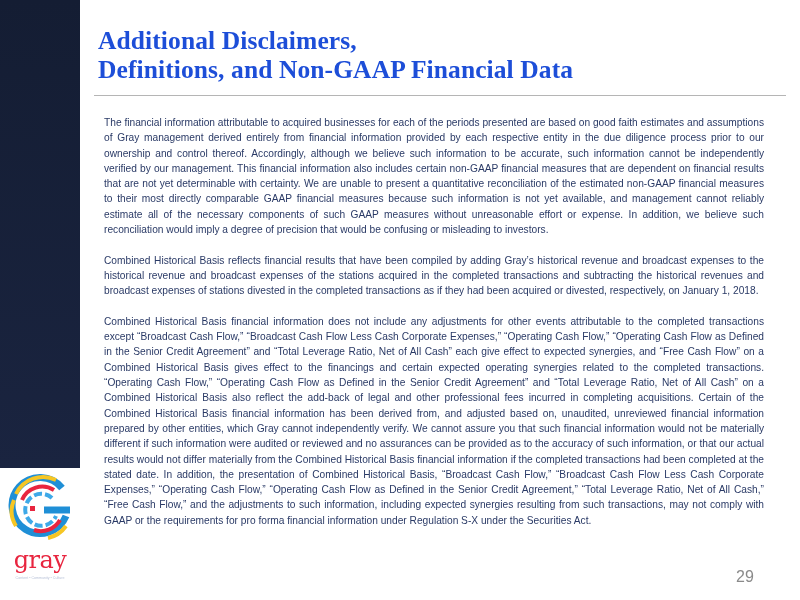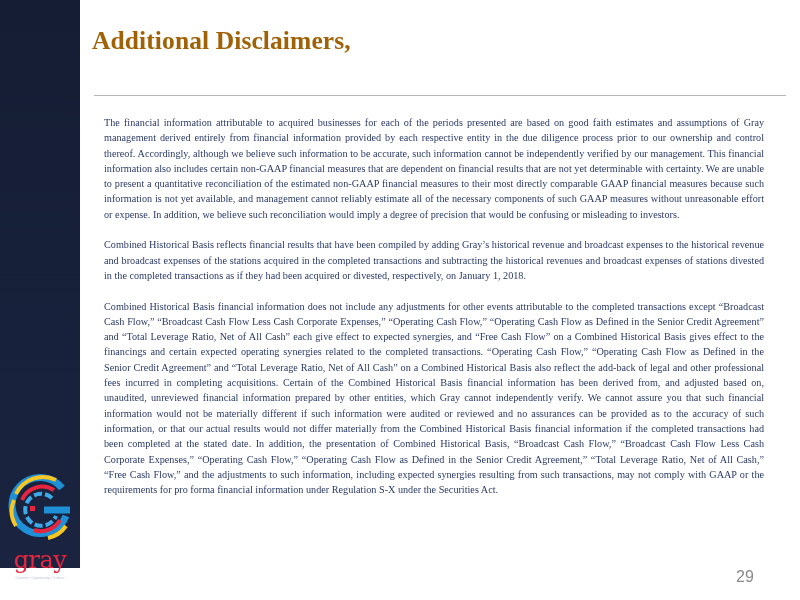--- a/index.html
+++ b/index.html
@@ -1,25 +1,25 @@
 <!DOCTYPE html>
 <html><head>
 <meta charset="utf-8">
 <style>
   html, body { margin:0; padding:0; }
   body { width:800px; height:600px; position:relative; overflow:hidden; background:#ffffff; font-family:"Liberation Sans", sans-serif; }
-  .sidebar { position:absolute; left:0; top:0; width:80px; height:568px; background:linear-gradient(180deg,#141d33 0%,#1a2440 100%); }
+  .sidebar { position:absolute; left:0; top:0; width:80px; height:468px; background:linear-gradient(180deg,#141d33 0%,#1a2440 100%); }
   .logo { position:absolute; left:4px; top:470px; width:72px; }
   .logo svg { display:block; }
   .logo-word { position:absolute; left:0; top:78px; width:72px; text-align:center; color:#e8253f; font-family:"DejaVu Serif", serif; font-size:24px; line-height:24px; letter-spacing:-0.5px; }
   .logo-tag { position:absolute; left:0; top:106px; width:72px; text-align:center; color:#b8c2d8; font-size:3.6px; line-height:5px; white-space:nowrap; }
-  .title { position:absolute; left:92px; top:26px; color:#a16207; font-family:"Liberation Serif", serif; font-weight:bold; font-size:25.5px; line-height:29px; letter-spacing:0.1px; }
+  .title { position:absolute; left:98px; top:26px; color:#1d4ed8; font-family:"Liberation Serif", serif; font-weight:bold; font-size:25.5px; line-height:29px; letter-spacing:0.1px; }
   .title div { white-space:nowrap; }
   .rule { position:absolute; left:94px; top:95px; width:692px; height:1px; background:#b5b5b5; }
-  .body { position:absolute; left:104px; top:115px; width:660px; color:#2a3a66; font-family:Liberation Serif, serif; font-size:10.2px; line-height:15.3px; text-align:justify; }
+  .body { position:absolute; left:104px; top:115px; width:660px; color:#2a3a66; font-family:Liberation Sans, sans-serif; font-size:10.2px; line-height:15.3px; text-align:justify; }
   .body p { margin:0 0 15.3px 0; }
   .page-num { position:absolute; left:736px; top:568px; color:#8a8a8a; font-size:16px; }
 </style>
 </head>
 <body>
 
 <div class="sidebar">
   <div class="logo">
     <svg width="72" height="78" viewBox="0 0 72 78">
       <g fill="none" stroke-linecap="butt">
@@ -34,20 +34,21 @@
         <rect x="26" y="36" width="5" height="5" fill="#e8253f"></rect>
       </g>
     </svg>
     <div class="logo-word">gray</div>
     <div class="logo-tag">Content • Community • Culture</div>
   </div>
 </div>
 
 <div class="title">
   <div>Additional Disclaimers,</div>
+  <div>Definitions, and Non-GAAP Financial Data</div>
 </div>
 
 <div class="rule"></div>
 
 <div class="body">
   <p>The financial information attributable to acquired businesses for each of the periods presented are based on good faith estimates and assumptions of Gray management derived entirely from financial information provided by each respective entity in the due diligence process prior to our ownership and control thereof.  Accordingly, although we believe such information to be accurate, such information cannot be independently verified by our management.  This financial information also includes certain non-GAAP financial measures that are dependent on financial results that are not yet determinable with certainty.  We are unable to present a quantitative reconciliation of the estimated non-GAAP financial measures to their most directly comparable GAAP financial measures because such information is not yet available, and management cannot reliably estimate all of the necessary components of such GAAP measures without unreasonable effort or expense.  In addition, we believe such reconciliation would imply a degree of precision that would be confusing or misleading to investors.</p>
   <p>Combined Historical Basis reflects financial results that have been compiled by adding Gray’s historical revenue and broadcast expenses to the historical revenue and broadcast expenses of the stations acquired in the completed transactions and subtracting the historical revenues and broadcast expenses of stations divested in the completed transactions as if they had been acquired or divested, respectively, on January 1, 2018.</p>
   <p>Combined Historical Basis financial information does not include any adjustments for other events attributable to the completed transactions except “Broadcast Cash Flow,” “Broadcast Cash Flow Less Cash Corporate Expenses,” “Operating Cash Flow,” “Operating Cash Flow as Defined in the Senior Credit Agreement” and “Total Leverage Ratio, Net of All Cash” each give effect to expected synergies, and “Free Cash Flow” on a Combined Historical Basis gives effect to the financings and certain expected operating synergies related to the completed transactions. “Operating Cash Flow,” “Operating Cash Flow as Defined in the Senior Credit Agreement” and “Total Leverage Ratio, Net of All Cash” on a Combined Historical Basis also reflect the add-back of legal and other professional fees incurred in completing acquisitions. Certain of the Combined Historical Basis financial information has been derived from, and adjusted based on, unaudited, unreviewed financial information prepared by other entities, which Gray cannot independently verify. We cannot assure you that such financial information would not be materially different if such information were audited or reviewed and no assurances can be provided as to the accuracy of such information, or that our actual results would not differ materially from the Combined Historical Basis financial information if the completed transactions had been completed at the stated date. In addition, the presentation of Combined Historical Basis, “Broadcast Cash Flow,” “Broadcast Cash Flow Less Cash Corporate Expenses,” “Operating Cash Flow,” “Operating Cash Flow as Defined in the Senior Credit Agreement,” “Total Leverage Ratio, Net of All Cash,” “Free Cash Flow,” and the adjustments to such information, including expected synergies resulting from such transactions, may not comply with GAAP or the requirements for pro forma financial information under Regulation S-X under the Securities Act.</p>
 </div>
 

